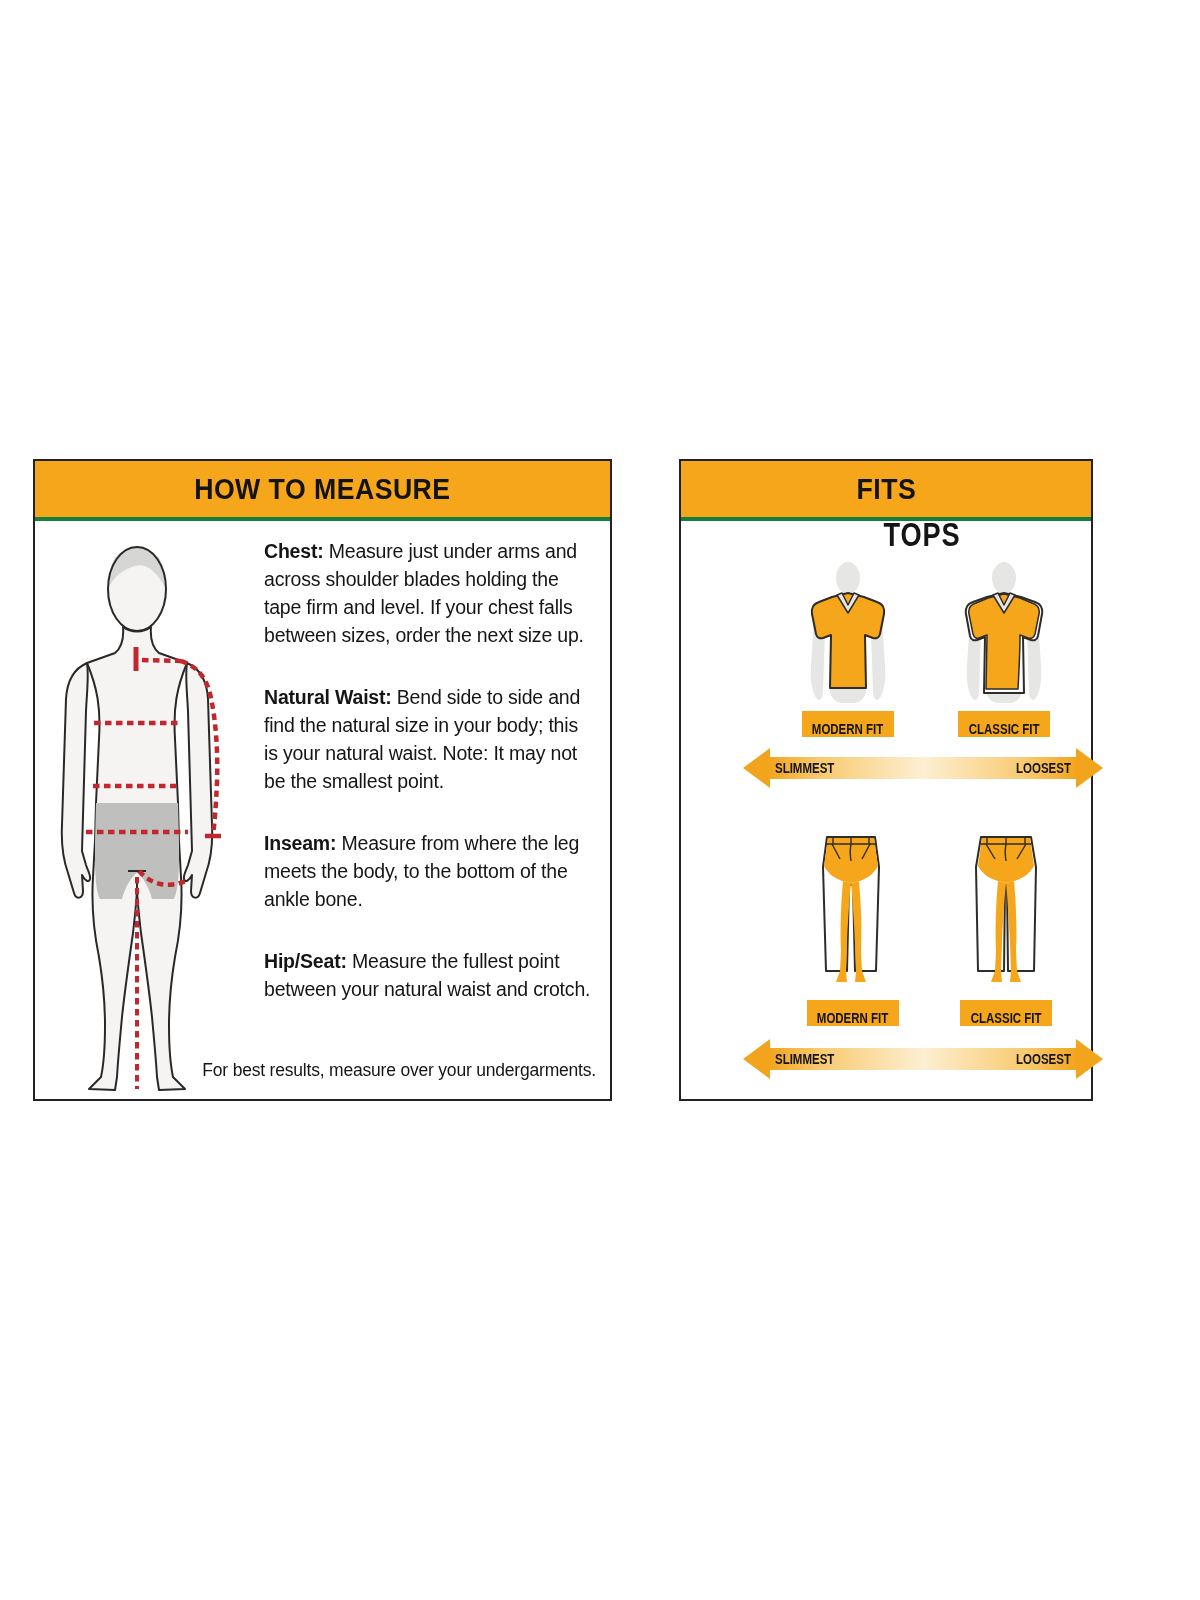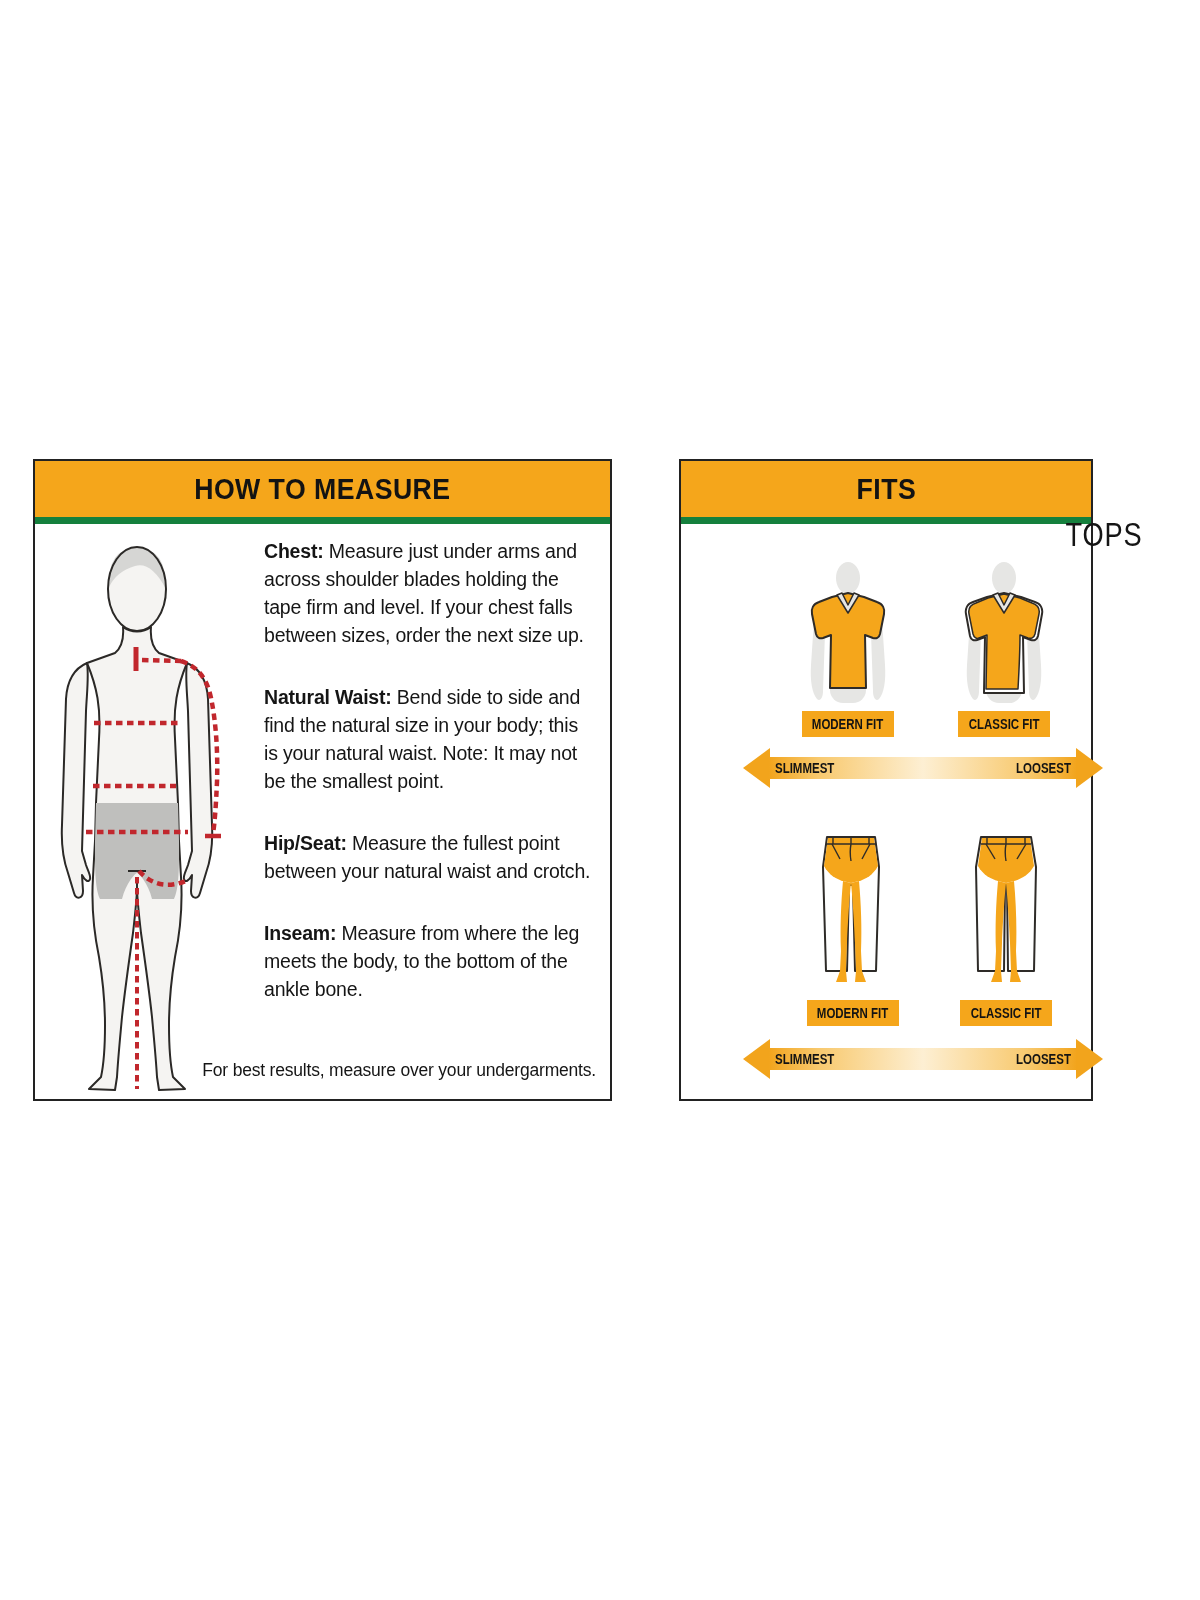--- a/index.html
+++ b/index.html
@@ -7,46 +7,46 @@
     position:relative; width:1200px; height:1600px; background:#ffffff;
     font-family:"Liberation Sans", sans-serif; color:#151515; overflow:hidden;
   }
   .panel {
     position:absolute; top:459px; height:642px; background:#ffffff;
     border:2px solid #222222; box-sizing:border-box;
   }
   #measure-panel {left:33px; width:579px;}
   #fits-panel {left:679px; width:414px;}
   .panel-header {
-    height:56px; background:#F5A61B; border-bottom:7px solid #15803d;
+    height:56px; background:#F5A61B; border-bottom:4px solid #15803d;
     display:flex; align-items:center; justify-content:center;
   }
   .panel-title {
     font-size:29px; font-weight:bold; letter-spacing:0.5px; color:#131313;
     transform:scaleX(0.92); white-space:nowrap;
   }
   
   .figure-wrap {position:absolute; left:22px; top:80px; width:200px; height:560px;}
   .measure-text {position:absolute; left:229px; top:76px; width:344px;}
   .measure-item {font-size:19.5px; line-height:28px; margin:0 12px 34px 0; letter-spacing:-0.2px;}
   .measure-item b {font-weight:bold;}
   .measure-footnote {
     position:absolute; right:14px; bottom:18px; font-size:17.5px; font-weight:normal;
     white-space:nowrap; letter-spacing:-0.2px;
   }
   
   .rp-heading {
-    position:absolute; left:27px; width:444px; text-align:right;
-    font-size:34px; font-weight:normal; letter-spacing:1px;
+    position:absolute; left:19px; width:444px; text-align:center;
+    font-size:34px; font-weight:bold; letter-spacing:1px;
   }
   .rp-heading > span {display:inline-block; transform:scaleX(0.8); white-space:nowrap;}
   .fit-illustration {position:absolute;}
   .fit-chip {
     position:absolute; width:92px; height:26px; background:#F5A61B;
-    display:flex; align-items:center; justify-content:center;
+    display:flex; align-items:flex-end; justify-content:center;
   }
   .fit-chip > span {
     font-size:14px; font-weight:bold; color:#131313; white-space:nowrap;
     display:inline-block; transform:scaleX(0.82);
   }
   .fit-arrow {position:absolute; left:62px; width:360px; height:40px;}
   .fit-arrow .shaft {
     position:absolute; left:26px; right:26px; top:9px; height:22px;
     background:linear-gradient(90deg,#F2A41C 0%,#F6C express 0,#F6C express 0);
     background:linear-gradient(90deg,#F2A41C 0%,#F7C express 0);
@@ -107,22 +107,22 @@
           <path d="M 29 291 L 131 291" stroke-width="4.5" stroke-dasharray="6.5 4.5"></path>
           <path d="M 82 330 Q 102 352 131 339" stroke-width="4.5" stroke-dasharray="6.5 4.5"></path>
           <path d="M 80 336 L 80 548" stroke-width="4" stroke-dasharray="6.5 4.5"></path>
         </g>
       </svg>
     </div>
 
     <div class="measure-text">
       <p class="measure-item"><b>Chest:</b> <span>Measure just under arms and across shoulder blades holding the tape firm and level. If your chest falls between sizes, order the next size up.</span></p>
       <p class="measure-item"><b>Natural Waist:</b> <span>Bend side to side and find the natural size in your body; this is your natural waist. Note: It may not be the smallest point.</span></p>
+      <p class="measure-item"><b>Inseam:</b> <span>Measure from where the leg meets the body, to the bottom of the ankle bone.</span></p>
       <p class="measure-item"><b>Hip/Seat:</b> <span>Measure the fullest point between your natural waist and crotch.</span></p>
-      <p class="measure-item"><b>Inseam:</b> <span>Measure from where the leg meets the body, to the bottom of the ankle bone.</span></p>
     </div>
 
     <div class="measure-footnote">For best results, measure over your undergarments.</div>
   </div>
 
   <div class="panel" id="fits-panel">
     <div class="panel-header">
       <div class="panel-title">FITS</div>
     </div>
 

